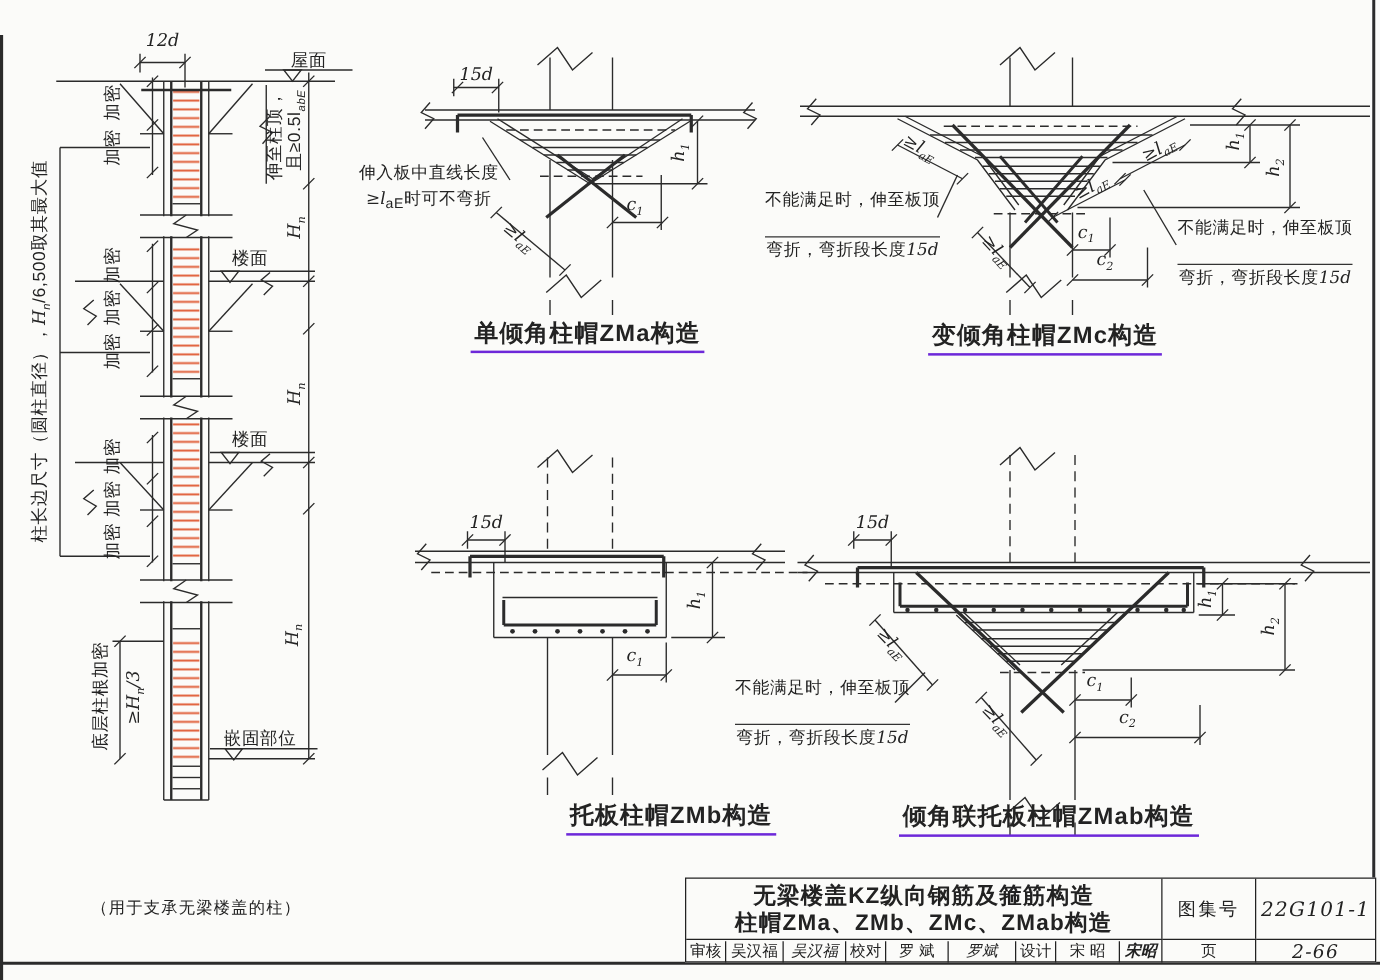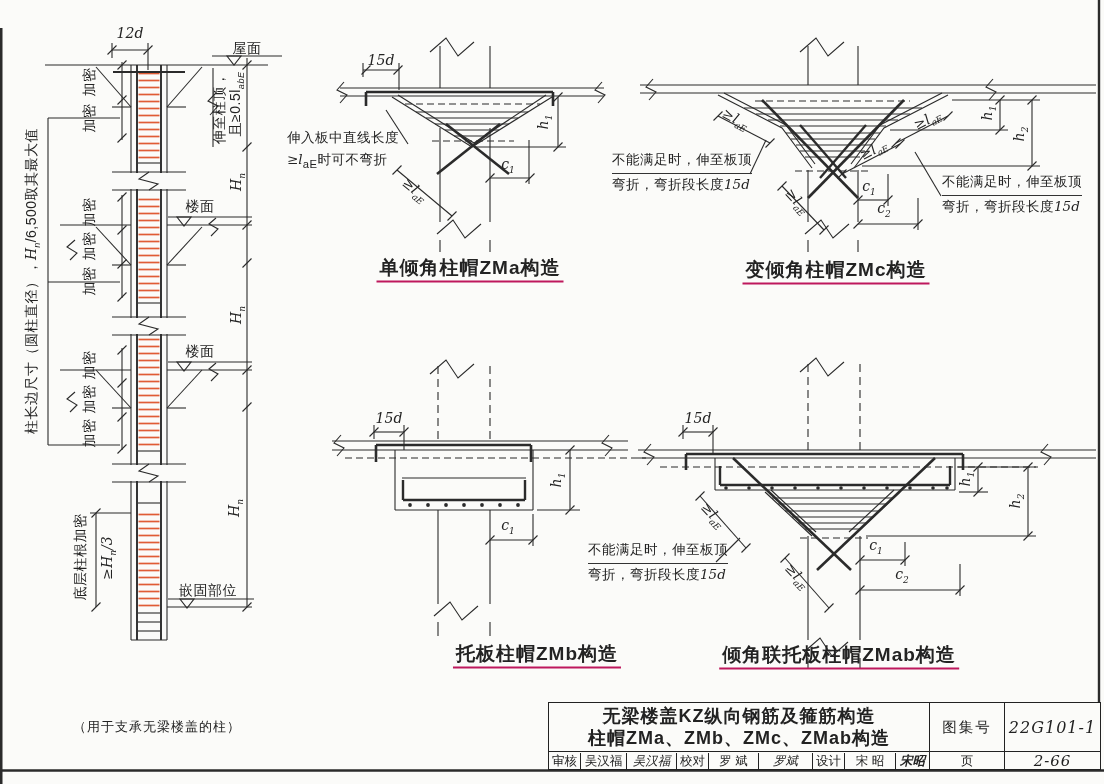--- a/index.html
+++ b/index.html
@@ -4,25 +4,25 @@
 <style>
   html,body{margin:0;padding:0;background:#e8e8e8;}
   .page{position:relative;width:1104px;height:784px;background:#fbfbf9;overflow:hidden;
         font-family:"Liberation Sans",sans-serif;color:#222;}
   svg{position:absolute;left:0;top:0;}
   .t{position:absolute;transform:translate(-50%,-50%);font-size:14px;color:#232323;
      white-space:nowrap;letter-spacing:.5px;line-height:1;}
   .r90{transform:translate(-50%,-50%) rotate(-90deg);}
   .math{font-family:"DejaVu Serif",serif;font-style:italic;letter-spacing:0;}
   .math sub,.t sub{font-size:9px;font-style:italic;}
-  .dtitle{font-weight:bold;font-size:19px;letter-spacing:1px;border-bottom:2px solid #be185d;
+  .dtitle{font-weight:bold;font-size:19px;letter-spacing:1px;border-bottom:2px solid #6d28d9;
           padding:0 3px 4px 3px;}
   .sub-note{font-size:13px;letter-spacing:1px;margin-top:44px;}
-  .noteblock{position:absolute;font-size:13.5px;letter-spacing:.5px;line-height:1.55;color:#232323;white-space:nowrap;}
-  .noteblock .ul{border-bottom:1.2px solid #333;padding-bottom:2px;}
+  .noteblock{position:absolute;font-size:13.5px;letter-spacing:.5px;line-height:1.55;color:#232323;white-space:nowrap;text-align:center;}
+  .noteblock .ul{border-bottom:1.2px solid #333;padding-bottom:18px;}
   
   .tb{position:absolute;left:548px;top:702px;width:553px;height:68px;border:1.6px solid #222;
       box-sizing:border-box;background:#fbfbf9;display:grid;
       grid-template-columns:381px 75px 1fr;grid-template-rows:48px 1fr;}
   .tb>div{box-sizing:border-box;display:flex;align-items:center;justify-content:center;}
   .tb .b-r{border-right:1.2px solid #222;}
   .tb .b-t{border-top:1.2px solid #222;}
   .tb-main{flex-direction:column;font-weight:bold;font-size:18px;letter-spacing:1px;line-height:1.25;}
   .tb-atlas{font-size:14.5px;letter-spacing:2px;}
   .tb-no{font-family:"DejaVu Serif",serif;font-size:16px;letter-spacing:1px;font-style:italic;}

